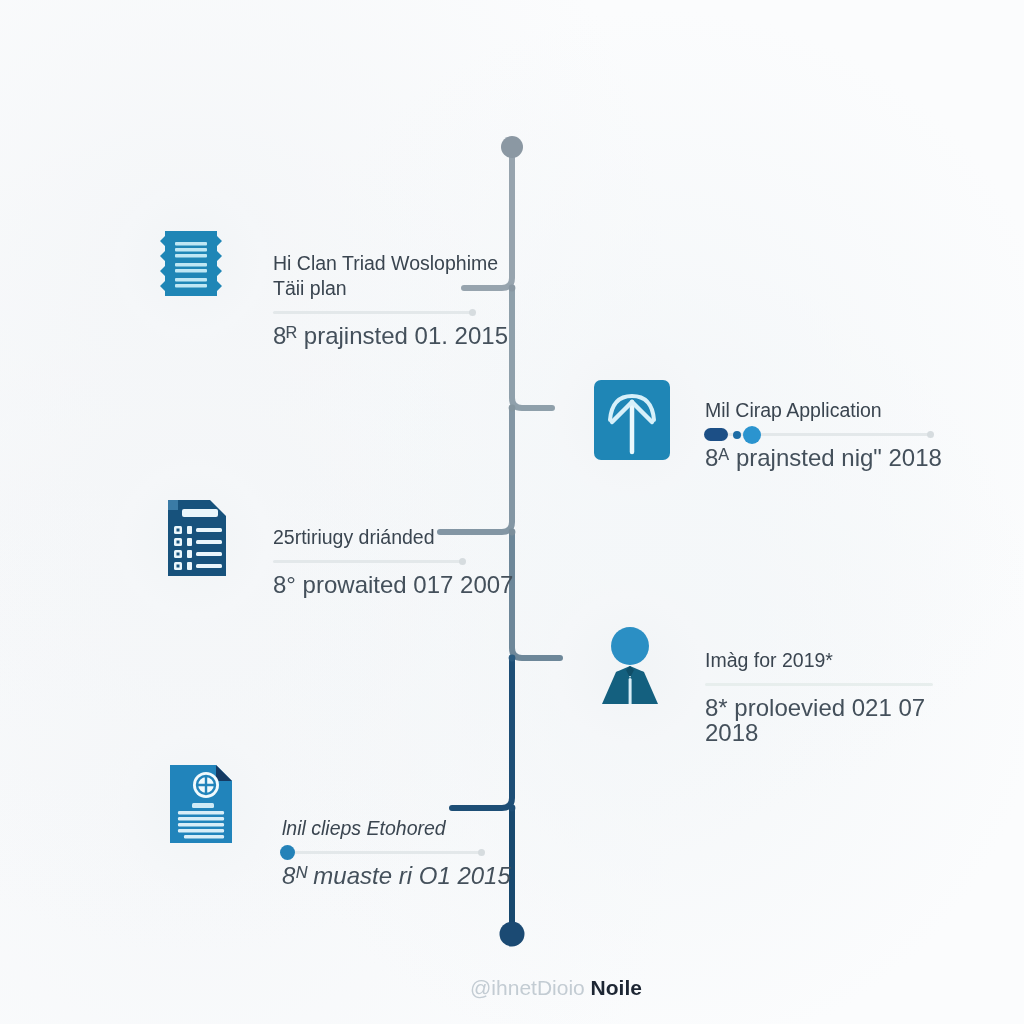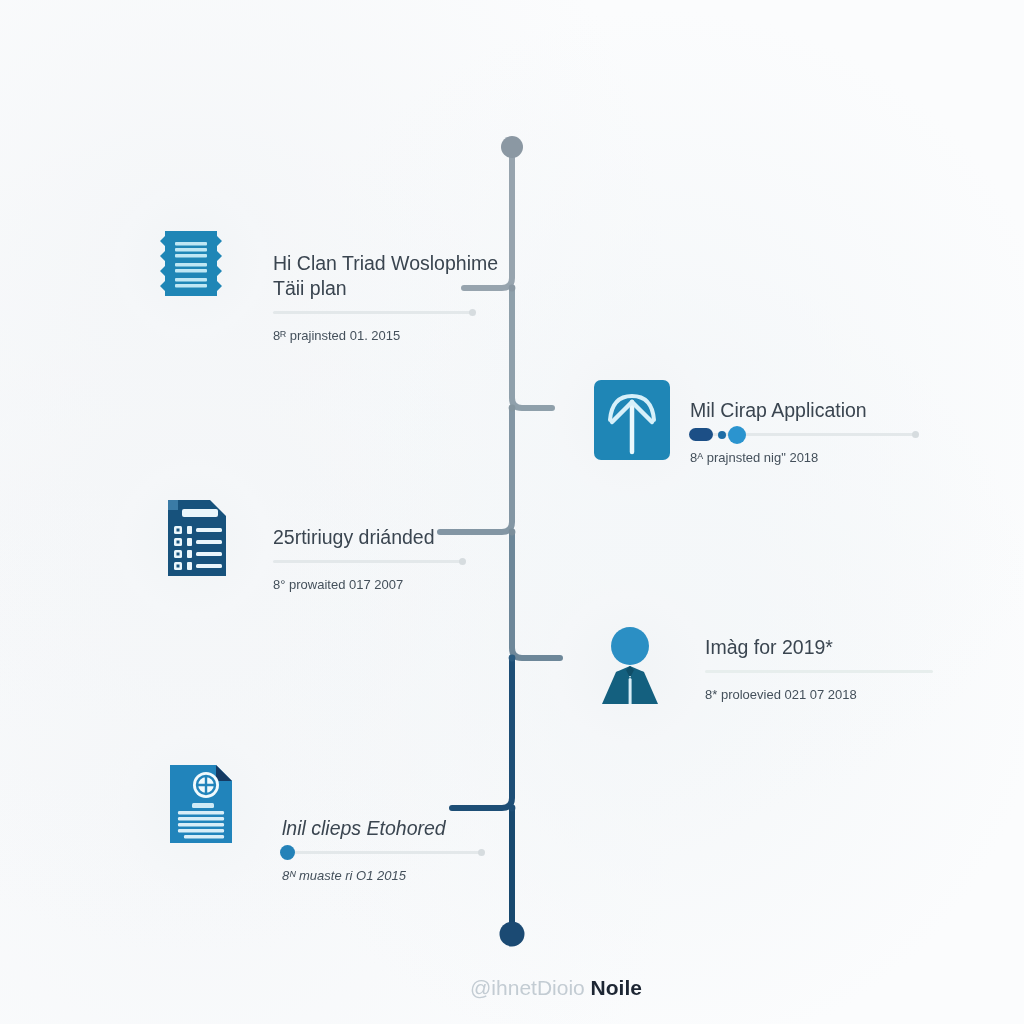--- a/index.html
+++ b/index.html
@@ -139,21 +139,21 @@
   .dot-far {
     position: absolute;
     top: 50%;
     width: 7px;
     height: 7px;
     margin-top: -3.5px;
     border-radius: 50%;
     background: #d6dcdf;
   }
   .entry-meta {
-    font-size: 13px;
+    font-size: 24px;
     line-height: 25px;
     color: #44505b;
     font-family: "Liberation Sans", sans-serif;
   }
 
   
   #footer {
     position: absolute;
     top: 975px;
     left: 0;
@@ -223,21 +223,21 @@
   </div>
 
   <div class="icon-wrap" style="left:584px; top:372px;">
     <svg viewBox="0 0 96 96">
       <rect x="10" y="8" width="76" height="80" rx="7" fill="#1f86b6"></rect>
       <path d="M26 48 Q28 24 48 24 Q68 24 70 48" fill="none" stroke="#d7f0fa" stroke-width="4" stroke-linecap="round"></path>
       <path d="M48 30 L48 80" stroke="#eaf8fd" stroke-width="4.5" stroke-linecap="round"></path>
       <path d="M28 50 L48 30 L68 50" fill="none" stroke="#d7f0fa" stroke-width="4.5" stroke-linejoin="round" stroke-linecap="round"></path>
     </svg>
   </div>
-  <div class="entry" style="left:690px; top:373px; width:260px;">
+  <div class="entry" style="left:705px; top:373px; width:260px;">
     <div class="entry-title">Mil Cirap Application</div>
     <div class="divider w-long">
       <span class="pill-lead"></span>
       <span class="dot-mid-small"></span>
       <span class="dot-mid-big"></span>
       <span class="dot-far" style="left:222px;"></span>
     </div>
     <div class="entry-meta">8ᴬ prajnsted nig" 2018</div>
   </div>
 
@@ -283,21 +283,21 @@
   <div class="icon-wrap" style="left:582px; top:620px;">
     <svg viewBox="0 0 96 96">
       <circle cx="48" cy="26" r="19" fill="#2b8fc4"></circle>
       <path d="M48 46 L34 52 L20 84 h56 L62 52 z" fill="#14607f"></path>
       <path d="M48 46 L42 52 L48 60 L54 52 z" fill="#0f4e68"></path>
       <path d="M46.6 56 h3 v28 h-3 z" fill="#d9eef7"></path>
       <path d="M34 52 L44 50 L48 58 L40 62 z" fill="#14607f"></path>
       <path d="M62 52 L52 50 L48 58 L56 62 z" fill="#14607f"></path>
     </svg>
   </div>
-  <div class="entry" style="left:705px; top:610px; width:260px;">
+  <div class="entry" style="left:705px; top:623px; width:260px;">
     <div class="entry-title">Imàg for 2019*</div>
     <div class="divider w-long" style="background:#e7eeed;"></div>
     <div class="entry-meta">8* proloevied 021 07 2018</div>
   </div>
 
   <div class="icon-wrap" style="left:152px; top:755px;">
     <svg viewBox="0 0 96 96">
       <path d="M18 10 h46 l16 16 v62 h-62 z" fill="#2184bb"></path>
       <path d="M64 10 l16 16 h-16 z" fill="#143a63"></path>
       <circle cx="54" cy="30" r="13" fill="#f1fafd"></circle>

